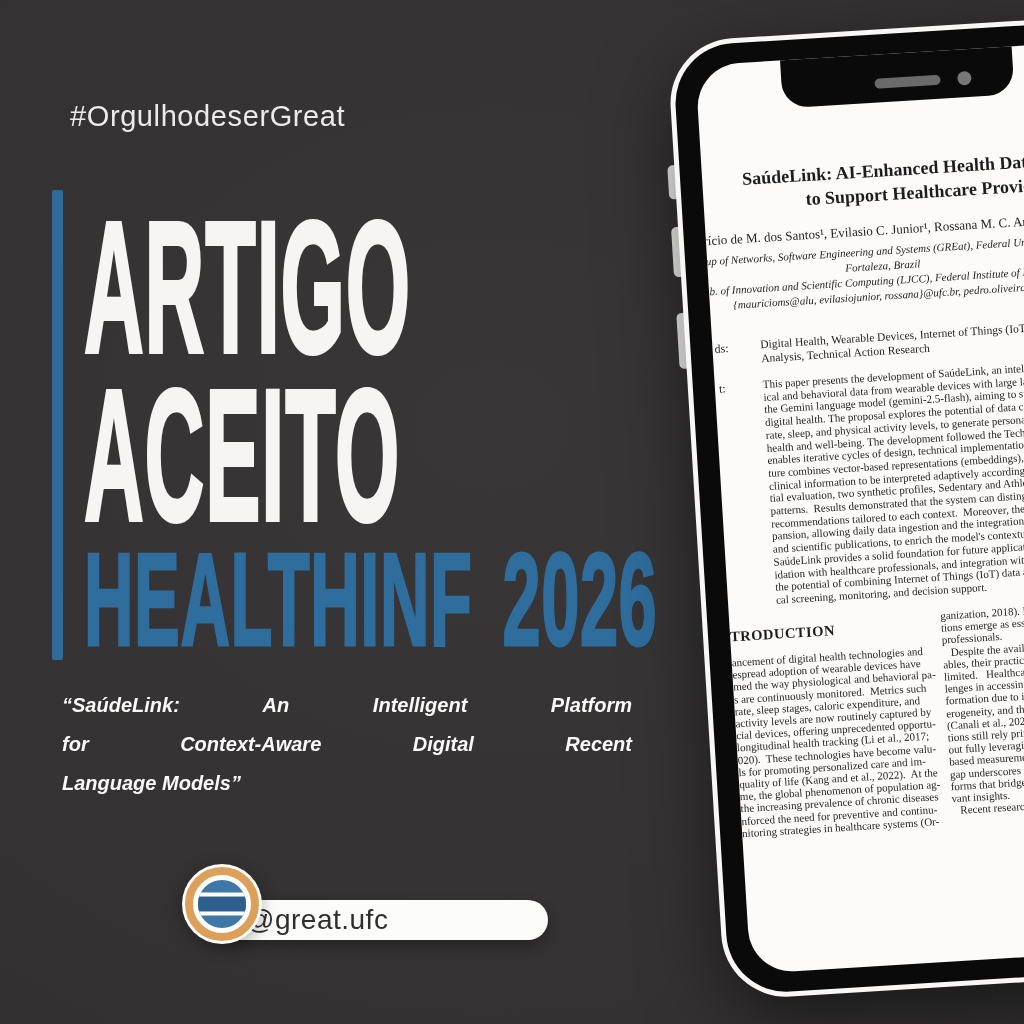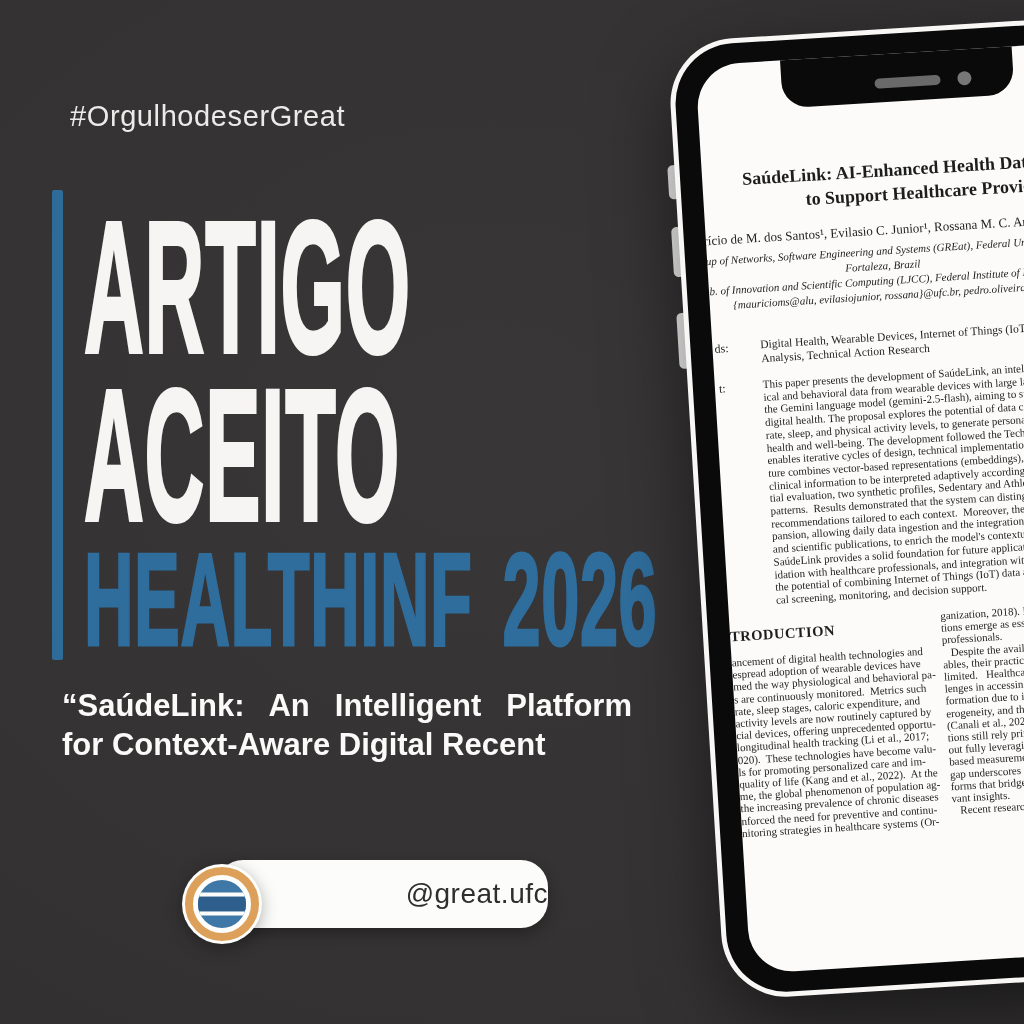--- a/index.html
+++ b/index.html
@@ -26,29 +26,29 @@
     -webkit-text-stroke:4px #f7f5f3;letter-spacing:2px;
   }
   .hl1{top:193px;}
   .hl2{top:361px;}
   .hl3{
     top:534px;font-size:132px;color:#2f6d9c;transform:scaleX(0.52);
     -webkit-text-stroke:3px #2f6d9c;letter-spacing:1px;word-spacing:20px;
   }
   .quote{position:absolute;left:62px;top:686px;width:570px;color:#fbfaf9;}
   .quote-line{
-    font-size:31px;font-weight:bold;line-height:39px;
-    text-align:justify;text-align-last:justify;white-space:normal;
+    font-size:20px;font-weight:bold;line-height:39px;
+    text-align:justify;text-align-last:justify;white-space:normal;font-style:italic;
   }
   .quote-line:last-child{text-align-last:left;}
   
   .pill{
-    position:absolute;left:216px;top:860px;width:332px;height:68px;
+    position:absolute;left:216px;top:900px;width:332px;height:40px;
     background:#fcfcfb;border-radius:27px;box-shadow:0 6px 14px rgba(0,0,0,.28);
-    display:flex;align-items:center;justify-content:flex-end;
+    display:flex;align-items:center;justify-content:flex-start;
   }
   .pill span{font-size:28px;font-weight:500;color:#2e2e2e;letter-spacing:.5px;padding-left:30px;}
   .logo{position:absolute;left:181px;top:863px;width:82px;height:82px;filter:drop-shadow(0 4px 8px rgba(0,0,0,.3));}
   
   .phone-wrap{
     position:absolute;left:672px;top:47px;width:450px;height:950px;
     transform:rotate(-3.5deg);transform-origin:0 0;
   }
   .side-btn{
     position:absolute;left:-12px;width:14px;background:#f4f3f2;border-radius:5px;
@@ -102,20 +102,21 @@
 
   <div class="accent-bar"></div>
 
   <div class="hl hl1">ARTIGO</div>
   <div class="hl hl2">ACEITO</div>
   <div class="hl hl3">HEALTHINF 2026</div>
 
   <div class="quote">
       <div class="quote-line">“SaúdeLink: An Intelligent Platform</div>
       <div class="quote-line">for Context-Aware Digital Recent</div>
+      <div class="quote-line">Language Models”</div>
     </div>
 
   <div class="pill">
     <span>@great.ufc</span>
   </div>
 
   <div class="logo">
     <svg width="82" height="82" viewBox="0 0 82 82">
       <circle cx="41" cy="41" r="40" fill="#fdfdfc"></circle>
       <circle cx="41" cy="41" r="33" fill="none" stroke="#dca05a" stroke-width="8"></circle>

